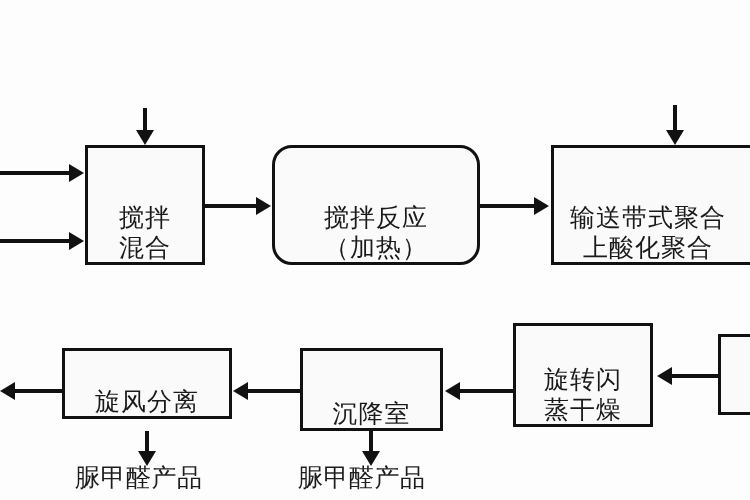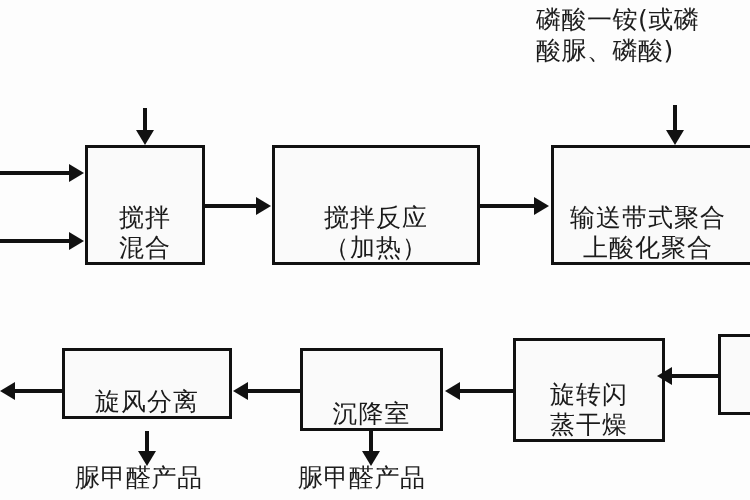--- a/index.html
+++ b/index.html
@@ -81,52 +81,50 @@
 </head>
 <body>
 
 <div id="canvas">
 
   <div class="box" style="left:85px; top:145px; width:120px; height:120px; font-size:25px;">
     <span class="box-text">搅拌
 混合</span>
   </div>
 
-  <div class="box" style="left:272px; top:145px; width:208px; height:120px; font-size:25px;">
+  <div class="box" style="left:272px; top:145px; width:208px; height:120px; font-size:25px;border-radius:20px;">
     <span class="box-text">搅拌反应
 （加热）</span>
   </div>
 
   <div class="box" style="left:551px; top:145px; width:215px; height:120px; font-size:25px;
               border-right:none; justify-content:flex-start; padding-left:12px;">
     <span class="box-text">输送带式聚合
 上酸化聚合</span>
   </div>
 
   <div class="box" style="left:62px; top:348px; width:170px; height:71px; font-size:25px;">
     <span class="box-text">旋风分离</span>
   </div>
 
   <div class="box" style="left:300px; top:348px; width:143px; height:83px; font-size:25px;">
     <span class="box-text">沉降室</span>
   </div>
 
-  <div class="box" style="left:513px; top:338px; width:152px; height:104px; font-size:25px;">
+  <div class="box" style="left:513px; top:323px; width:140px; height:104px; font-size:25px;">
     <span class="box-text">旋转闪
 蒸干燥</span>
   </div>
 
   <div class="box" style="left:718px; top:334px; width:60px; height:81px; font-size:25px;
               border-right:none;">
     <span class="box-text"></span>
   </div>
 
 
-  <div class="label" style="left:536px; top:4px; font-size:25px;">磷酸一铵(或磷
-酸脲、磷酸)</div>
 
   <div class="label" style="left:75px; top:462px; font-size:25px;">脲甲醛产品</div>
 
   <div class="label" style="left:298px; top:462px; font-size:25px;">脲甲醛产品</div>
 
   <div class="hline" style="left:0px; top:171px; width:70px;"></div>
   <div class="arrow-r" style="left:69px; top:164px;"></div>
 
   <div class="hline" style="left:0px; top:239px; width:70px;"></div>
   <div class="arrow-r" style="left:69px; top:232px;"></div>

